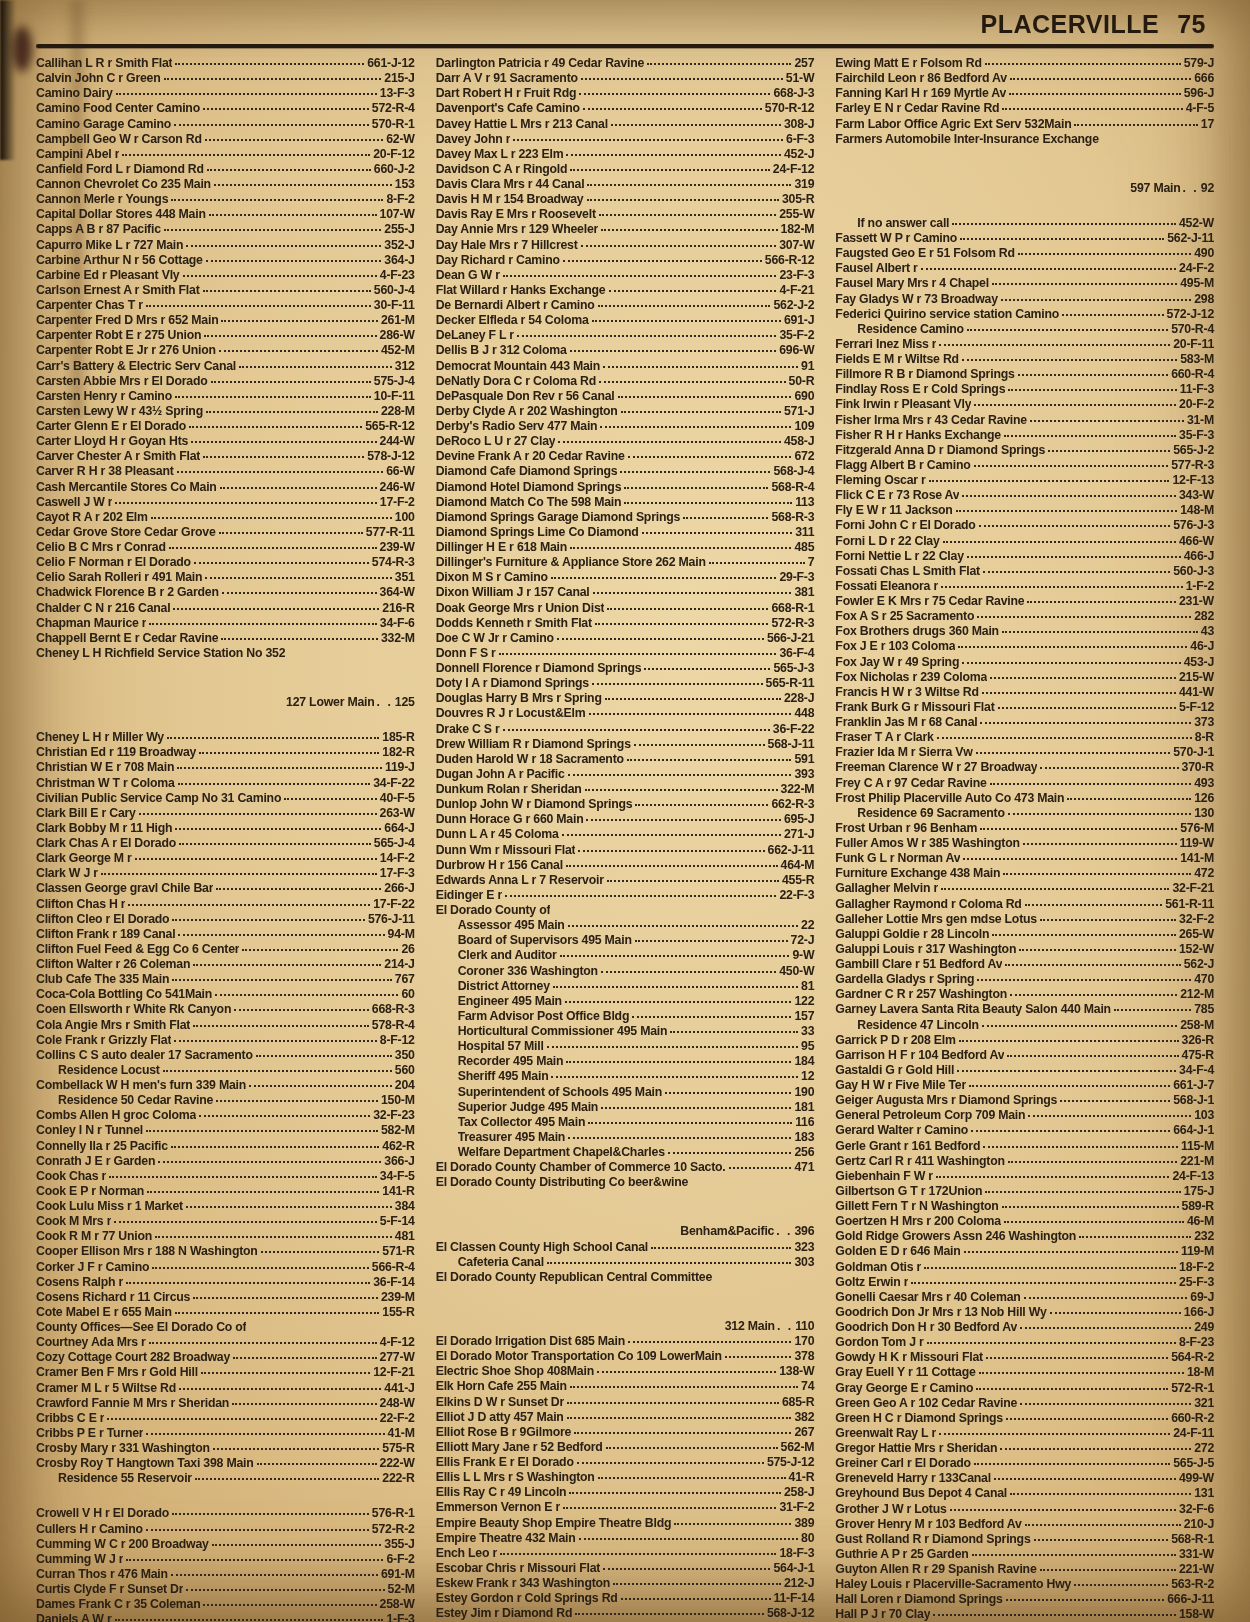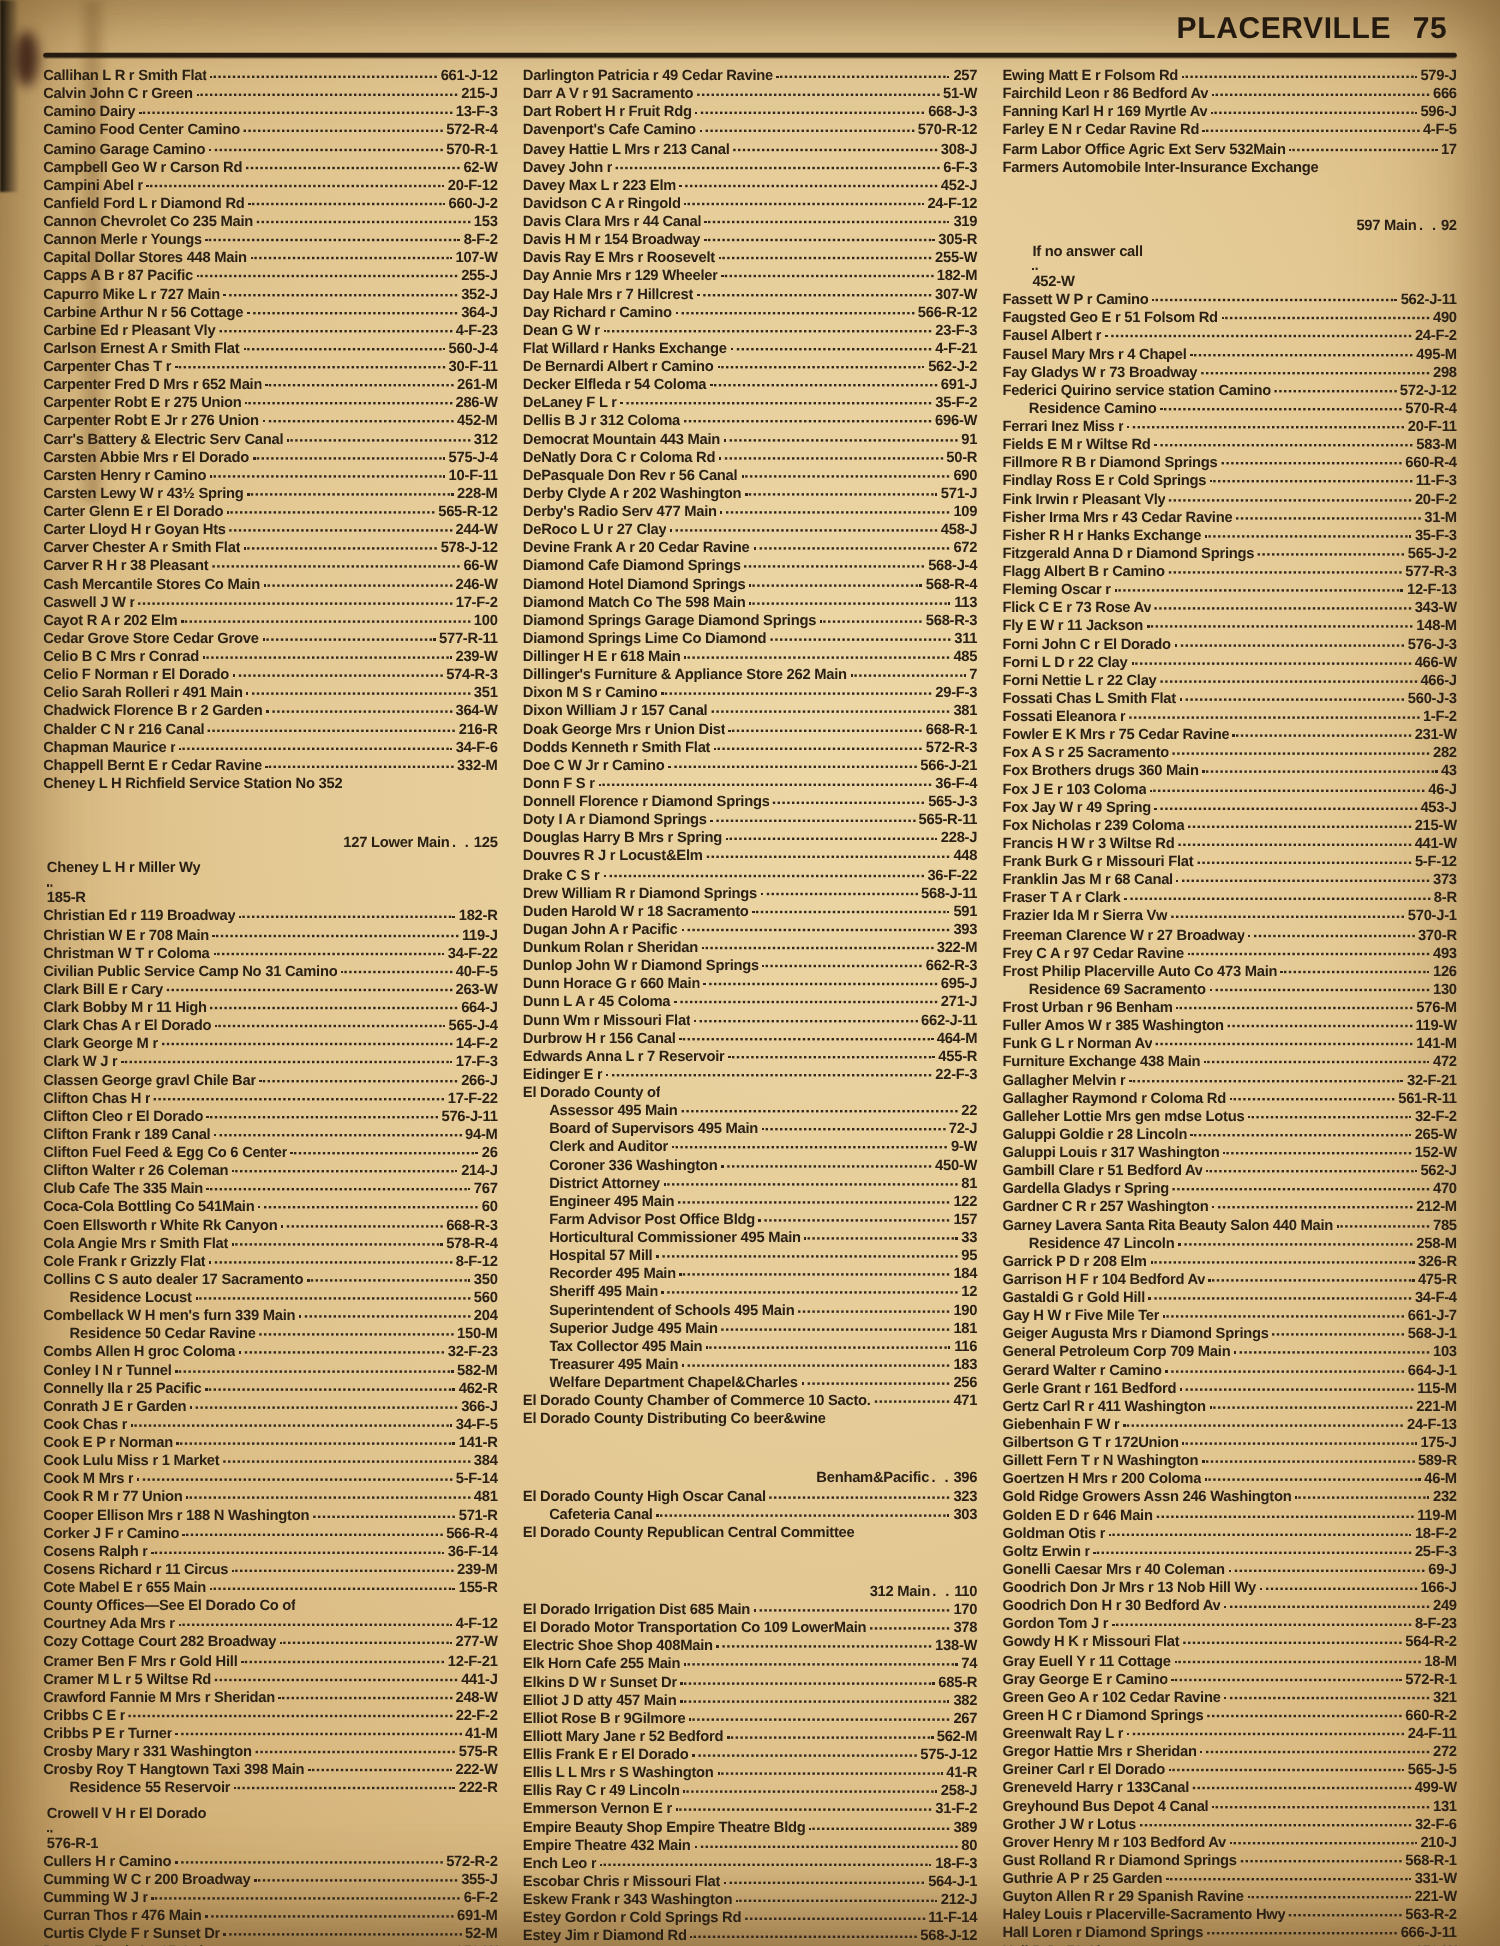--- a/index.html
+++ b/index.html
@@ -32,21 +32,21 @@
     box-shadow:0 1px 0 rgba(36,26,16,.35);}
   .cols{display:flex;gap:21px;}
   .col{flex:1;min-width:0;}
   .row{display:flex;align-items:baseline;line-height:15.12px;font-size:12.3px;
     font-weight:700;color:#2b2014;letter-spacing:-.22px;white-space:nowrap;}
   .row .nm{overflow:hidden;flex:0 1 auto;}
   .row .dots{flex:1 1 8px;min-width:5px;border-bottom:2.1px dotted #32271a;
     margin:0 3px;transform:translateY(-2px);}
   .row .ph{flex:0 0 auto;text-align:right;}
   .row.ind{padding-left:22px;}
-  .row.gap{margin-top:6px;flex-direction:column;}
+  .row.gap{margin-top:20px;}
   .row.head .nm{flex:0 0 auto;text-align:center;}
   .row.cont{justify-content:flex-end;margin-top:34px;}
   .row.cont .mini{margin:0 2px;letter-spacing:2px;}
 </style>
 </head>
 <body>
 
 <div class="page">
   <div class="edge-left"></div>
   <div class="edge-blob"></div>
@@ -934,21 +934,21 @@
           </div>
           <div class="row head">
             <span class="nm">El Dorado County Distributing Co beer&amp;wine</span>
           </div>
           <div class="row cont">
             <span class="nm">Benham&amp;Pacific</span>
             <span class="mini">. .</span>
             <span class="ph">396</span>
           </div>
           <div class="row">
-            <span class="nm">El Dorado County High Oscar Canal</span>
+            <span class="nm">El Classen County High School Canal</span>
             <span class="dots"></span>
             <span class="ph">323</span>
           </div>
           <div class="row ind">
             <span class="nm">Cafeteria Canal</span>
             <span class="dots"></span>
             <span class="ph">303</span>
           </div>
           <div class="row head">
             <span class="nm">El Dorado County Republican Central Committee</span>

